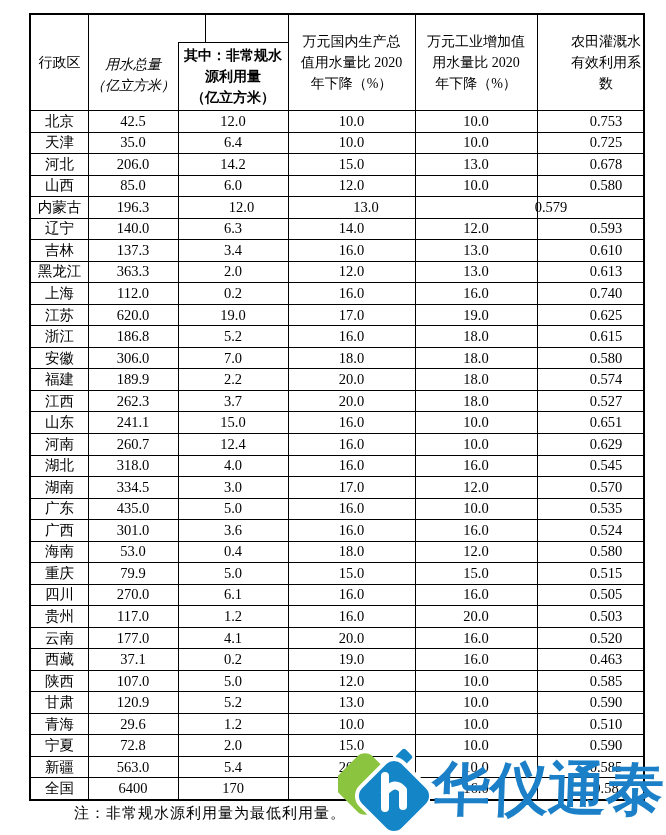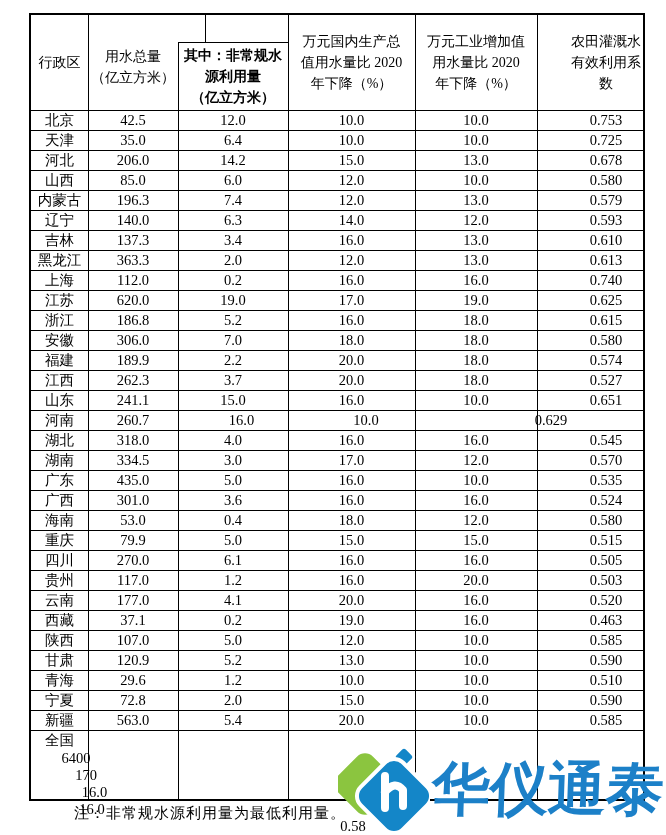--- a/index.html
+++ b/index.html
@@ -21,29 +21,29 @@
   .v5{left:506px;}
   .hline{position:absolute;height:1px;background:#000;}
   .box-top{top:27px;left:147px;width:111px;}
   .header-bottom{top:95px;left:0;right:0;}
   
   .hcell{
     position:absolute;display:flex;align-items:center;justify-content:center;
     text-align:center;font-size:14px;line-height:21px;white-space:pre-line;
   }
   .h1{left:0;top:0;width:57px;height:95px;}
-  .h2{left:57px;top:4px;width:90px;height:95px;}
+  .h2{left:57px;top:12px;width:90px;height:95px;font-style:italic;}
   .h3{left:147px;top:27px;width:110px;height:68px;font-weight:bold;}
   .h4{left:257px;top:0;width:127px;height:95px;}
   .h5{left:384px;top:0;width:122px;height:95px;}
   .h6{left:506px;top:0;right:0;height:95px;padding-left:32px;}
   
   .rows{position:absolute;left:0;right:0;top:96px;bottom:0;display:flex;flex-direction:column;}
   .tr{flex:1;display:flex;border-bottom:1px solid #000;box-sizing:border-box;}
-  .tr:last-child{border-bottom:none;flex-direction:column;}
+  .tr:last-child{border-bottom:none;}
   .td{display:flex;align-items:center;justify-content:center;font-size:14.5px;}
   .c0{width:57px;}
   .c1{width:90px;}
   .c2{width:110px;}
   .c3{width:127px;}
   .c4{width:122px;}
   .c5{flex:1;padding-left:32px;}
   
   .note{
     position:absolute;left:74px;top:804px;font-size:15px;letter-spacing:1px;
@@ -117,21 +117,20 @@
         <div class="td c0">山西</div>
         <div class="td c1">85.0</div>
         <div class="td c2">6.0</div>
         <div class="td c3">12.0</div>
         <div class="td c4">10.0</div>
         <div class="td c5">0.580</div>
       </div>
       <div class="tr">
         <div class="td c0">内蒙古</div>
         <div class="td c1">196.3</div>
-        <div class="td c2">7.4</div>
         <div class="td c3">12.0</div>
         <div class="td c4">13.0</div>
         <div class="td c5">0.579</div>
       </div>
       <div class="tr">
         <div class="td c0">辽宁</div>
         <div class="td c1">140.0</div>
         <div class="td c2">6.3</div>
         <div class="td c3">14.0</div>
         <div class="td c4">12.0</div>
@@ -205,20 +204,21 @@
         <div class="td c0">山东</div>
         <div class="td c1">241.1</div>
         <div class="td c2">15.0</div>
         <div class="td c3">16.0</div>
         <div class="td c4">10.0</div>
         <div class="td c5">0.651</div>
       </div>
       <div class="tr">
         <div class="td c0">河南</div>
         <div class="td c1">260.7</div>
+        <div class="td c2">12.4</div>
         <div class="td c3">16.0</div>
         <div class="td c4">10.0</div>
         <div class="td c5">0.629</div>
       </div>
       <div class="tr">
         <div class="td c0">湖北</div>
         <div class="td c1">318.0</div>
         <div class="td c2">4.0</div>
         <div class="td c3">16.0</div>
         <div class="td c4">16.0</div>

